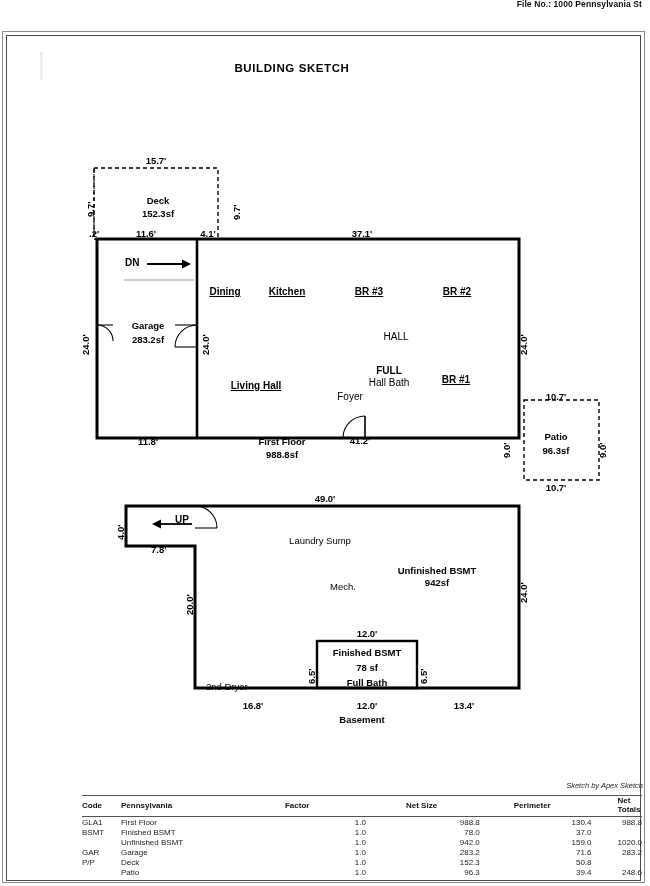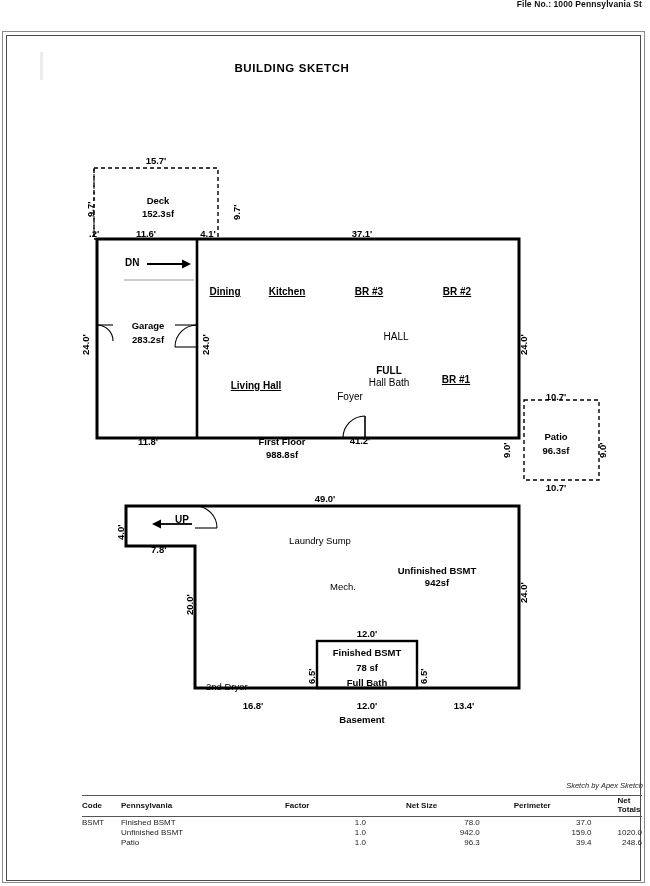--- a/index.html
+++ b/index.html
@@ -301,36 +301,60 @@
         <th class="c-code">Code</th>
         <th class="c-desc">Pennsylvania</th>
         <th class="c-fact">Factor</th>
         <th class="c-net">Net Size</th>
         <th class="c-per">Perimeter</th>
         <th class="c-tot">Net Totals</th>
       </tr>
     </thead>
     <tbody>
       <tr>
+        <td class="c-code">GLA1</td>
+        <td class="c-desc">First Floor</td>
+        <td class="c-fact">1.0</td>
+        <td class="c-net">988.8</td>
+        <td class="c-per">130.4</td>
+        <td class="c-tot">988.8</td>
+      </tr>
+      <tr>
         <td class="c-code">BSMT</td>
         <td class="c-desc">Finished BSMT</td>
         <td class="c-fact">1.0</td>
         <td class="c-net">78.0</td>
         <td class="c-per">37.0</td>
         <td class="c-tot"></td>
       </tr>
       <tr>
         <td class="c-code"></td>
         <td class="c-desc">Unfinished BSMT</td>
         <td class="c-fact">1.0</td>
         <td class="c-net">942.0</td>
         <td class="c-per">159.0</td>
         <td class="c-tot">1020.0</td>
       </tr>
       <tr>
+        <td class="c-code">GAR</td>
+        <td class="c-desc">Garage</td>
+        <td class="c-fact">1.0</td>
+        <td class="c-net">283.2</td>
+        <td class="c-per">71.6</td>
+        <td class="c-tot">283.2</td>
+      </tr>
+      <tr>
+        <td class="c-code">P/P</td>
+        <td class="c-desc">Deck</td>
+        <td class="c-fact">1.0</td>
+        <td class="c-net">152.3</td>
+        <td class="c-per">50.8</td>
+        <td class="c-tot"></td>
+      </tr>
+      <tr>
         <td class="c-code"></td>
         <td class="c-desc">Patio</td>
         <td class="c-fact">1.0</td>
         <td class="c-net">96.3</td>
         <td class="c-per">39.4</td>
         <td class="c-tot">248.6</td>
       </tr>
     </tbody>
   </table>
 </div>

